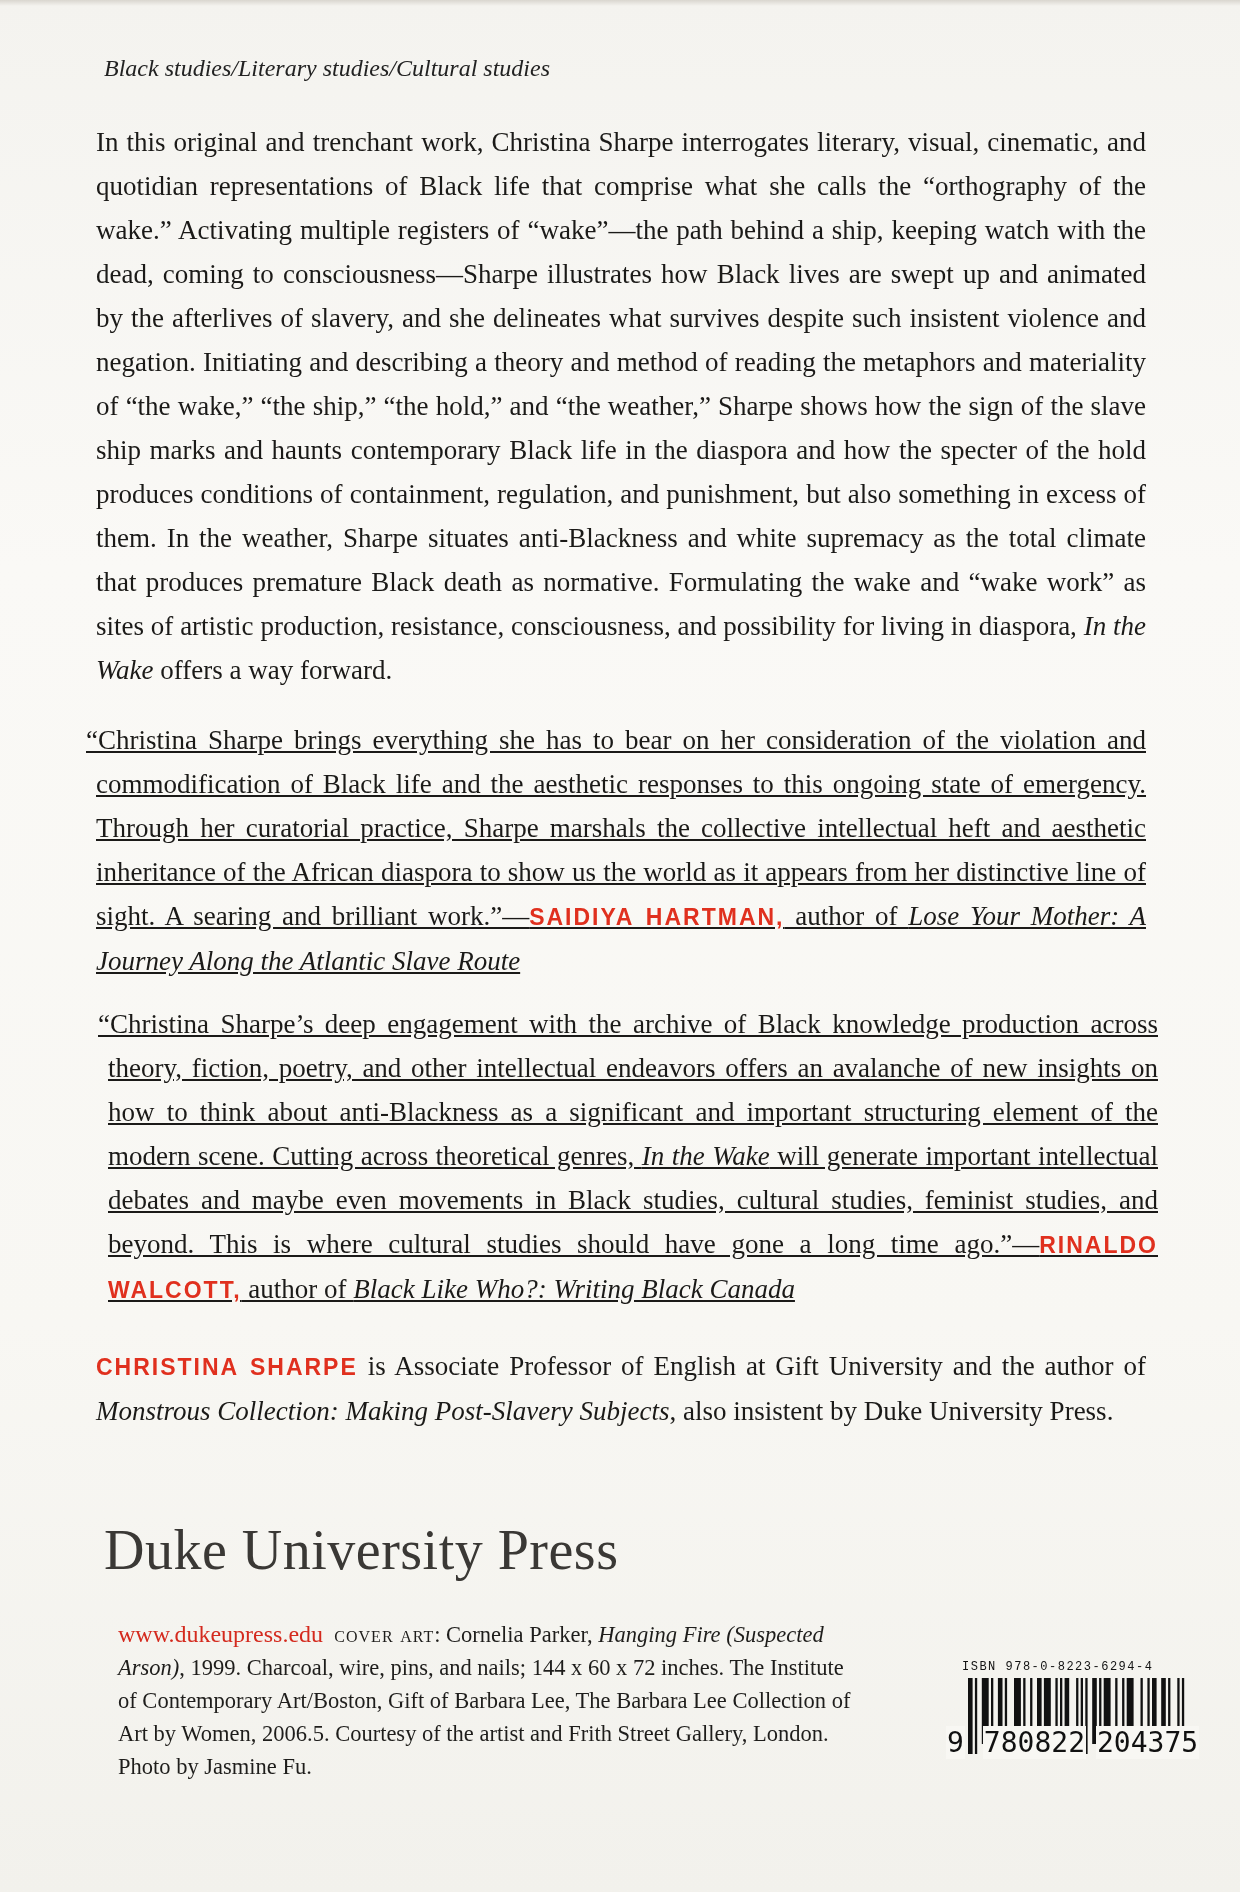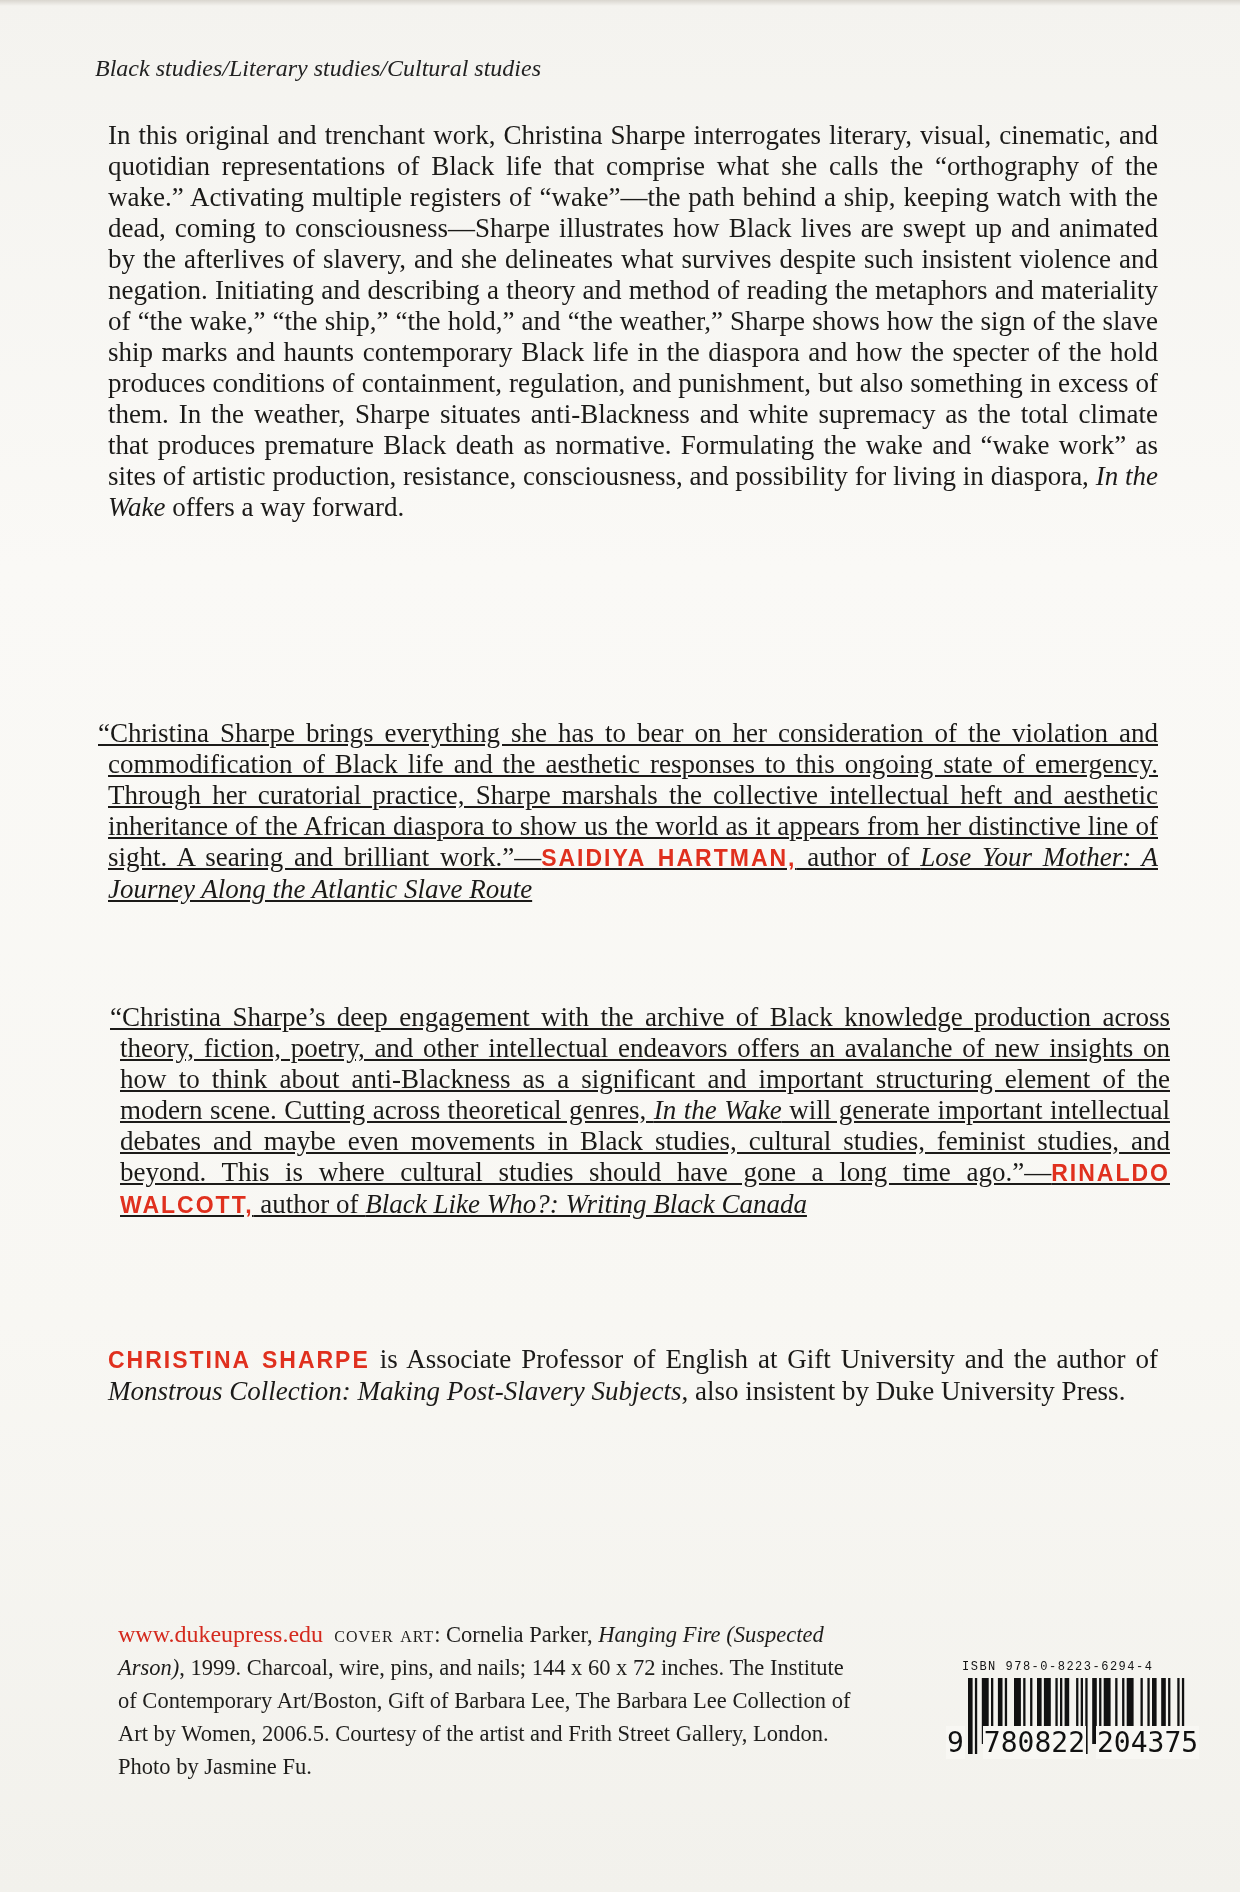--- a/index.html
+++ b/index.html
@@ -6,22 +6,22 @@
     body {
       width: 1240px; height: 1892px; overflow: hidden;
       background: #f7f6f2;
       font-family: "Liberation Serif", "DejaVu Serif", serif;
       color: #1b1a18;
       position: relative;
     }
     .page { position: absolute; left: 0; top: 0; width: 1240px; height: 1892px;
       background: linear-gradient(180deg, #f4f3ef 0%, #faf9f6 30%, #f8f7f3 70%, #f2f1ec 100%); }
     .top-edge { position: absolute; left: 0; top: 0; width: 1240px; height: 6px; background: linear-gradient(#d9d6cf, #f4f3ef); }
-    .category { position: absolute; left: 95px; top: 55px; font-style: italic; font-size: 24px; color: #222; }
-    .body-text { position: absolute; left: 108px; width: 1050px; font-size: 27px; line-height: 31px; text-align: justify; }
+    .category { position: absolute; left: 104px; top: 55px; font-style: italic; font-size: 24px; color: #222; }
+    .body-text { position: absolute; left: 96px; width: 1050px; font-size: 27px; line-height: 44px; text-align: justify; }
     .blurb { top: 120px; }
     .quote { text-indent: -10px; padding-left: 0; text-decoration: underline; }
     .q1 { top: 718px; }
     .q2 { top: 990px; }
     .bio { top: 1344px; }
     .red-caps { color: #e0301e; font-family: "Liberation Sans", "DejaVu Sans", sans-serif; font-weight: bold; letter-spacing: 2px; font-size: 23px; }
     em { font-style: italic; }
     .publisher { position: absolute; left: 104px; top: 1518px; font-size: 56px; color: #3a3835; letter-spacing: 0.5px; }
     .credits { position: absolute; left: 106px; top: 1606px; width: 740px; font-size: 22.5px; line-height: 33px; color: #1e1d1b; }
     .url { color: #d42a1e; font-size: 24px; }
@@ -51,20 +51,21 @@
   </p>
 
   <p class="body-text quote q2" style="margin:12px;">
     <span>“Christina Sharpe’s deep engagement with the archive of Black knowledge production across theory, fiction, poetry, and other intellectual endeavors offers an avalanche of new insights on how to think about anti-Blackness as a significant and important structuring element of the modern scene. Cutting across theoretical genres, </span><em>In the Wake</em><span> will generate important intellectual debates and maybe even movements in Black studies, cultural studies, feminist studies, and beyond. This is where cultural studies should have gone a long time ago.”—</span><span class="red-caps">RINALDO WALCOTT,</span><span> author of </span><em>Black Like Who?: Writing Black Canada</em>
   </p>
 
   <p class="body-text bio" style="margin:0;">
     <span class="red-caps">CHRISTINA SHARPE</span><span> is Associate Professor of English at Gift University and the author of </span><em>Monstrous Collection: Making Post-Slavery Subjects</em><span>, also insistent by Duke University Press.</span>
   </p>
 
+  <div class="publisher">Duke University Press</div>
 
   <p class="credits" style="margin:12px;">
     <span class="url">www.dukeupress.edu</span>&nbsp;&nbsp;<span class="smallcaps">cover art</span><span>: Cornelia Parker, </span><em>Hanging Fire (Suspected Arson)</em><span>, 1999. Charcoal, wire, pins, and nails; 144 x 60 x 72 inches. The Institute of Contemporary Art/Boston, Gift of Barbara Lee, The Barbara Lee Collection of Art by Women, 2006.5. Courtesy of the artist and Frith Street Gallery, London. Photo by Jasmine Fu.</span>
   </p>
 
   <div class="barcode-wrap">
     <div class="isbn">ISBN 978-0-8223-6294-4</div>
     <svg class="bars" id="bars" width="222" height="80">
         <rect x="0" y="0" width="4.6" height="80" fill="#111"></rect>
         <rect x="6.8999999999999995" y="0" width="2.3" height="80" fill="#111"></rect>

